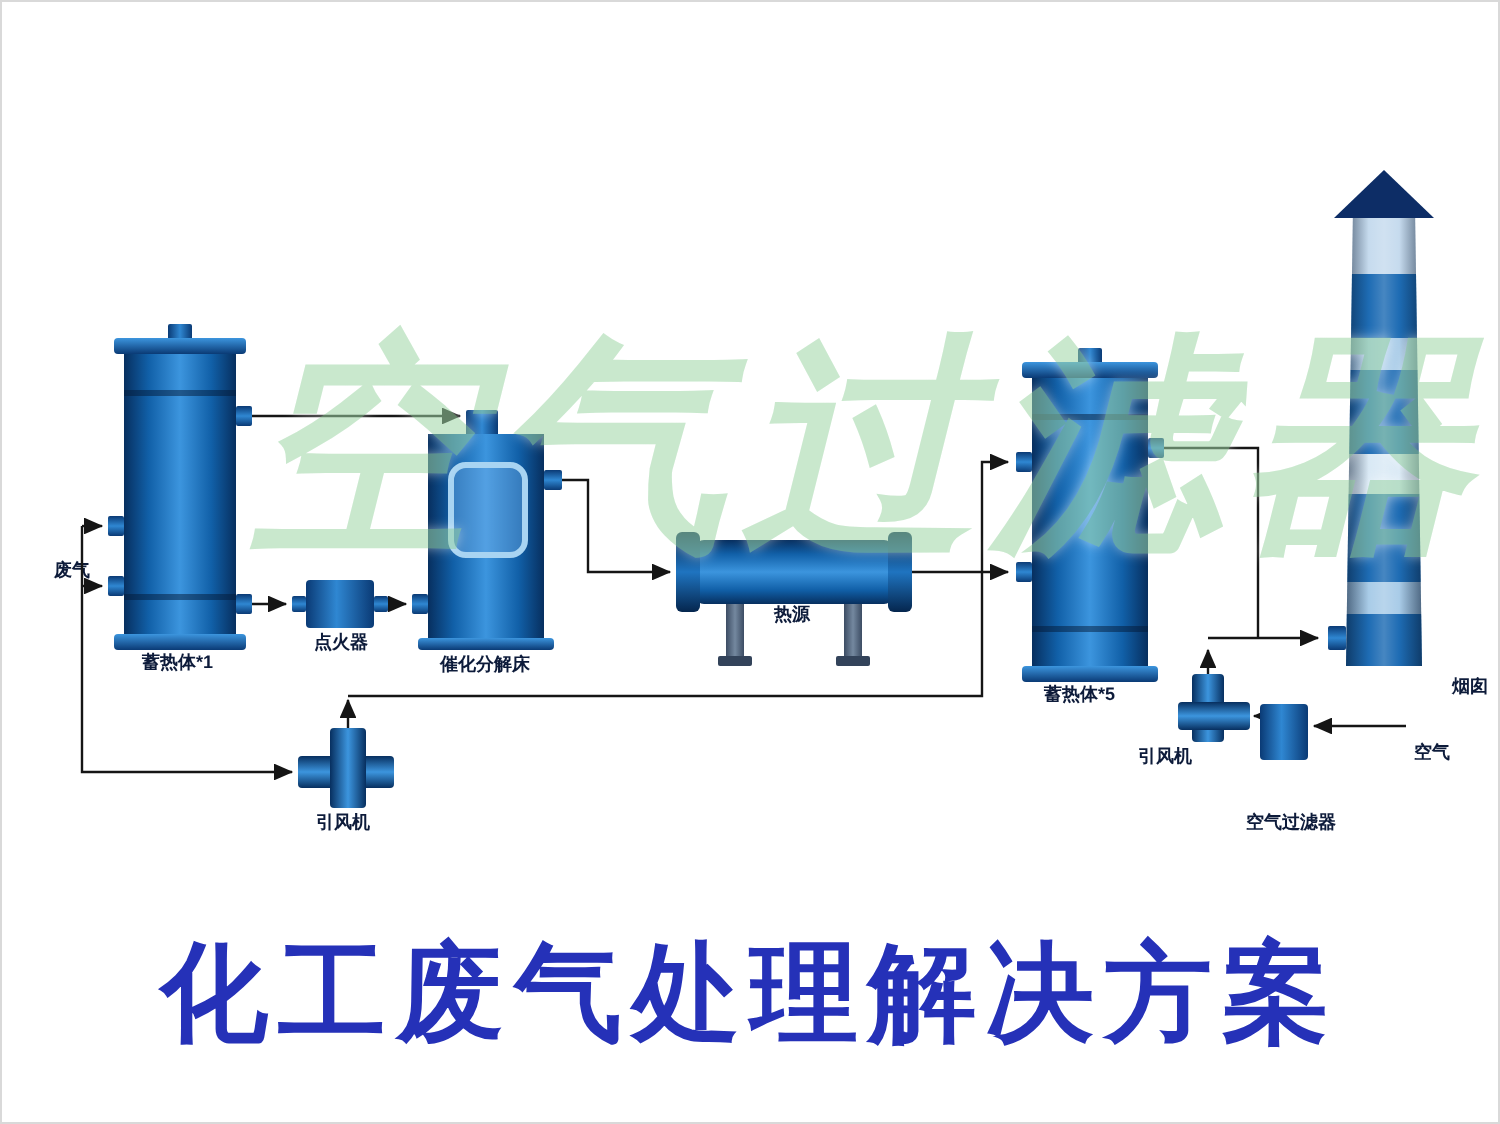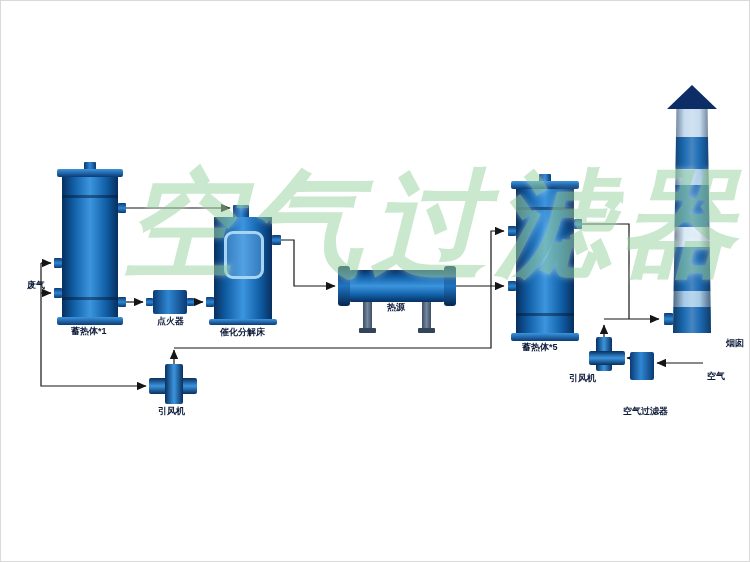--- a/index.html
+++ b/index.html
@@ -175,14 +175,15 @@
   <span class="lbl" style="left:386px;top:302px;">热源</span>
   <span class="lbl" style="left:521px;top:342px;">蓄热体*5</span>
   <span class="lbl" style="left:157px;top:406px;">引风机</span>
   <span class="lbl" style="left:568px;top:373px;">引风机</span>
   <span class="lbl" style="left:622px;top:382px;margin-top:24px;">空气过滤器</span>
   <span class="lbl" style="left:706px;top:355px;margin-top:16px;">空气</span>
   <span class="lbl" style="left:683px;top:338px;padding-left:42px;">烟囱</span>
 
   <div class="watermark">空气过滤器</div>
 
+  <div class="title">化工废气处理解决方案</div>
 
 </div>
 
 </body></html>

